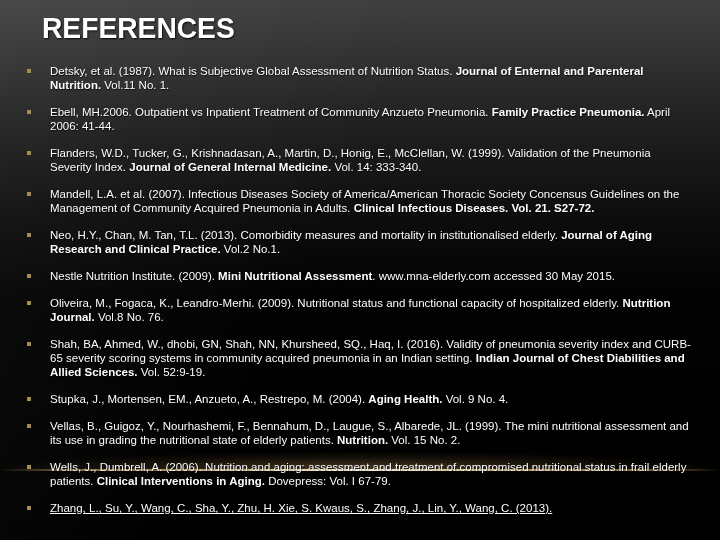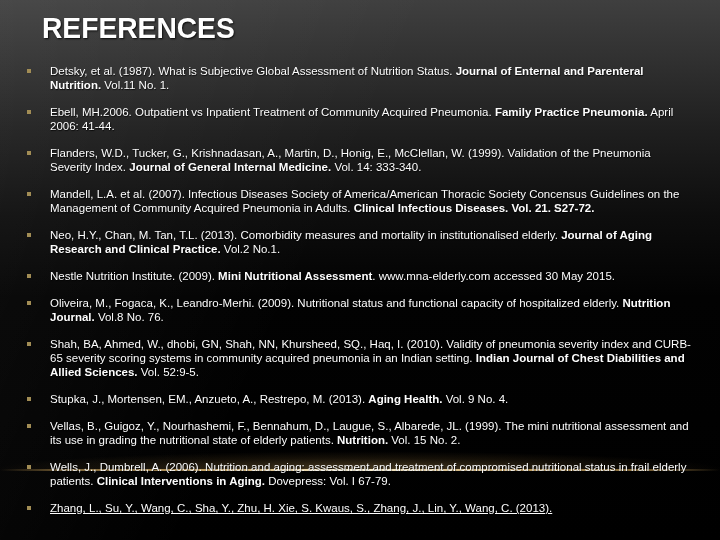--- a/index.html
+++ b/index.html
@@ -59,21 +59,21 @@
   <div class="glow-band"></div>
   <div class="gold-line"></div>
   <div class="title">REFERENCES</div>
   <div class="refs" id="ref-list">
       <div class="ref">
         <span class="bullet" style="background: rgb(162, 141, 85);"></span>
         <div class="ref-text"><span>Detsky, et al. (1987). What is Subjective Global Assessment of Nutrition Status. </span><b>Journal of Enternal and Parenteral Nutrition.</b><span> Vol.11 No. 1.</span></div>
       </div>
       <div class="ref">
         <span class="bullet" style="background: rgb(162, 141, 85);"></span>
-        <div class="ref-text"><span>Ebell, MH.2006. Outpatient vs Inpatient Treatment of Community Acquired Pneumonia. </span><b>Family Practice Pneumonia.</b><span> April 2006: 41-44.</span></div>
+        <div class="ref-text"><span>Ebell, MH.2006. Outpatient vs Inpatient Treatment of Community Anzueto Pneumonia. </span><b>Family Practice Pneumonia.</b><span> April 2006: 41-44.</span></div>
       </div>
       <div class="ref">
         <span class="bullet" style="background: rgb(162, 141, 85);"></span>
         <div class="ref-text"><span>Flanders, W.D., Tucker, G., Krishnadasan, A., Martin, D., Honig, E., McClellan, W. (1999). Validation of the Pneumonia Severity Index. </span><b>Journal of General Internal Medicine.</b><span> Vol. 14: 333-340.</span></div>
       </div>
       <div class="ref">
         <span class="bullet" style="background: rgb(162, 141, 85);"></span>
         <div class="ref-text"><span>Mandell, L.A. et al. (2007). Infectious Diseases Society of America/American Thoracic Society Concensus Guidelines on the Management of Community Acquired Pneumonia in Adults. </span><b>Clinical Infectious Diseases. Vol. 21. S27-72.</b></div>
       </div>
       <div class="ref">
@@ -83,25 +83,25 @@
       <div class="ref">
         <span class="bullet" style="background: rgb(162, 141, 85);"></span>
         <div class="ref-text"><span>Nestle Nutrition Institute. (2009). </span><b>Mini Nutritional Assessment</b><span>. www.mna-elderly.com  accessed 30 May 2015.</span></div>
       </div>
       <div class="ref">
         <span class="bullet" style="background: rgb(162, 141, 85);"></span>
         <div class="ref-text"><span>Oliveira, M., Fogaca, K., Leandro-Merhi. (2009). Nutritional status and functional capacity of hospitalized elderly. </span><b>Nutrition Journal.</b><span> Vol.8 No. 76.</span></div>
       </div>
       <div class="ref">
         <span class="bullet" style="background: rgb(162, 141, 85);"></span>
-        <div class="ref-text"><span>Shah, BA, Ahmed, W., dhobi, GN, Shah, NN, Khursheed, SQ., Haq, I. (2010). Validity of pneumonia severity index and CURB-65 severity scoring systems in community acquired pneumonia in an Indian setting. </span><b>Indian Journal of Chest Diabilities and Allied Sciences.</b><span> Vol. 52:9-5.</span></div>
+        <div class="ref-text"><span>Shah, BA, Ahmed, W., dhobi, GN, Shah, NN, Khursheed, SQ., Haq, I. (2016). Validity of pneumonia severity index and CURB-65 severity scoring systems in community acquired pneumonia in an Indian setting. </span><b>Indian Journal of Chest Diabilities and Allied Sciences.</b><span> Vol. 52:9-19.</span></div>
       </div>
       <div class="ref">
         <span class="bullet" style="background: rgb(162, 141, 85);"></span>
-        <div class="ref-text"><span>Stupka, J., Mortensen, EM., Anzueto, A., Restrepo, M. (2013). </span><b>Aging Health.</b><span> Vol. 9 No. 4.</span></div>
+        <div class="ref-text"><span>Stupka, J., Mortensen, EM., Anzueto, A., Restrepo, M. (2004). </span><b>Aging Health.</b><span> Vol. 9 No. 4.</span></div>
       </div>
       <div class="ref">
         <span class="bullet" style="background: rgb(162, 141, 85);"></span>
         <div class="ref-text"><span>Vellas, B., Guigoz, Y., Nourhashemi, F., Bennahum, D., Laugue, S., Albarede, JL. (1999). The mini nutritional assessment and its use in grading the nutritional state of elderly patients. </span><b>Nutrition.</b><span> Vol. 15 No. 2.</span></div>
       </div>
       <div class="ref">
         <span class="bullet" style="background: rgb(162, 141, 85);"></span>
         <div class="ref-text"><span>Wells, J., Dumbrell, A. (2006). Nutrition and aging: assessment and treatment of compromised nutritional status in frail elderly patients. </span><b>Clinical Interventions in Aging.</b><span> Dovepress: Vol. I 67-79.</span></div>
       </div>
       <div class="ref">

